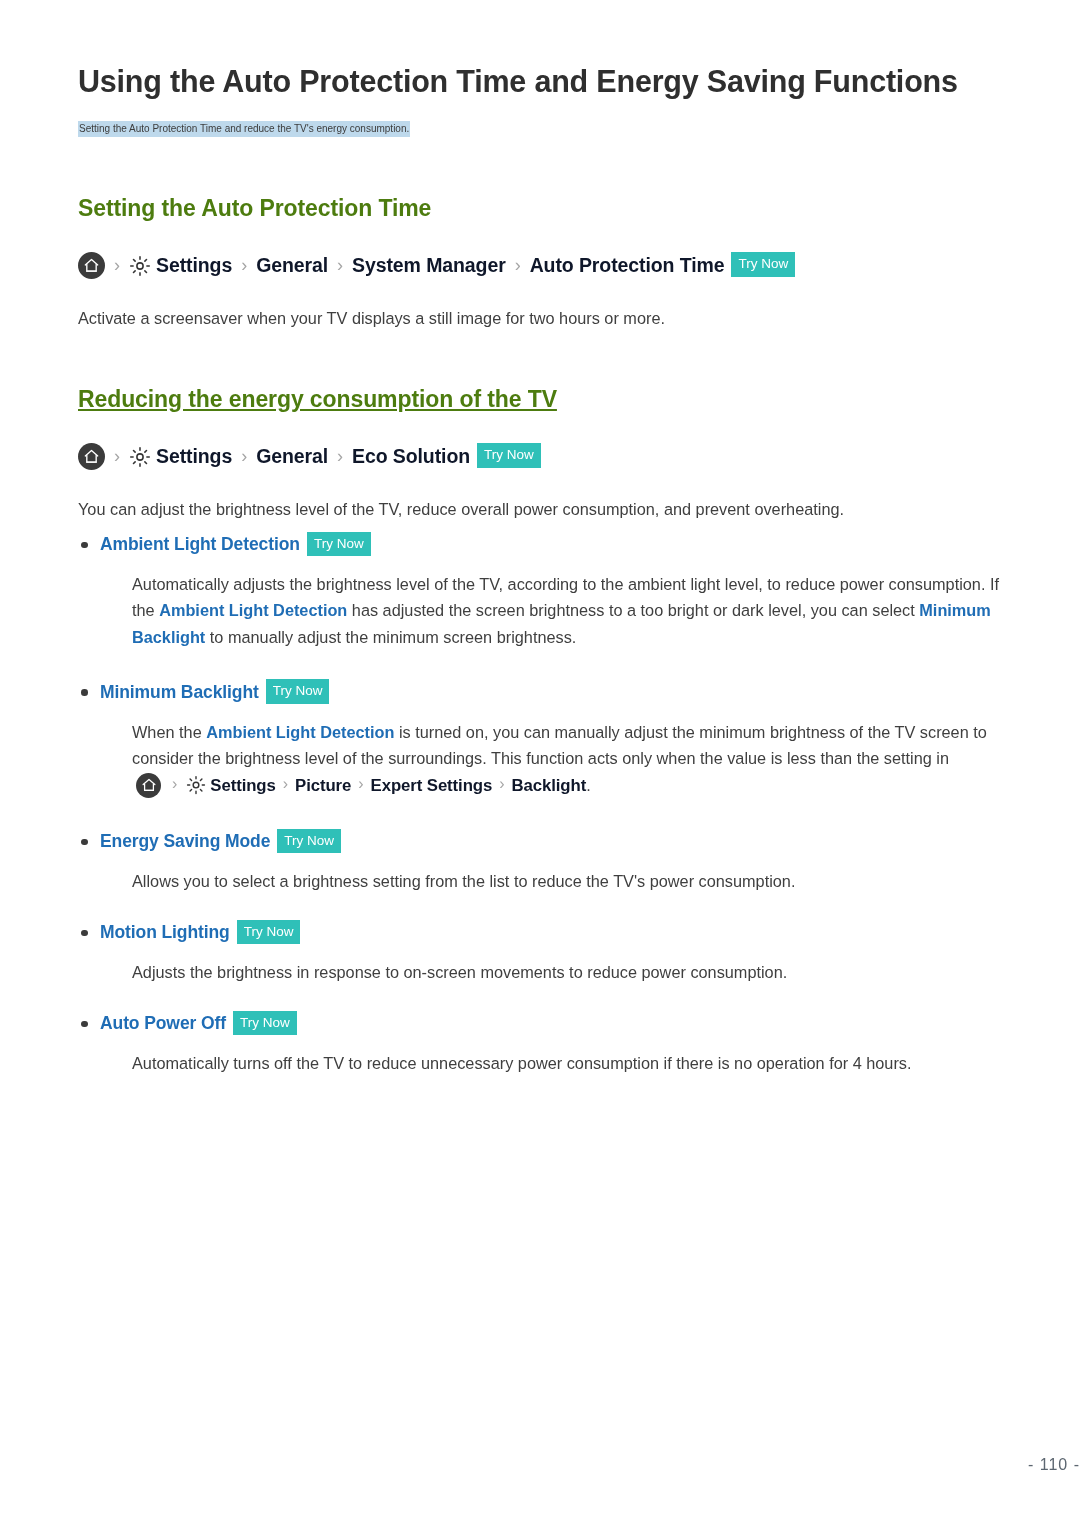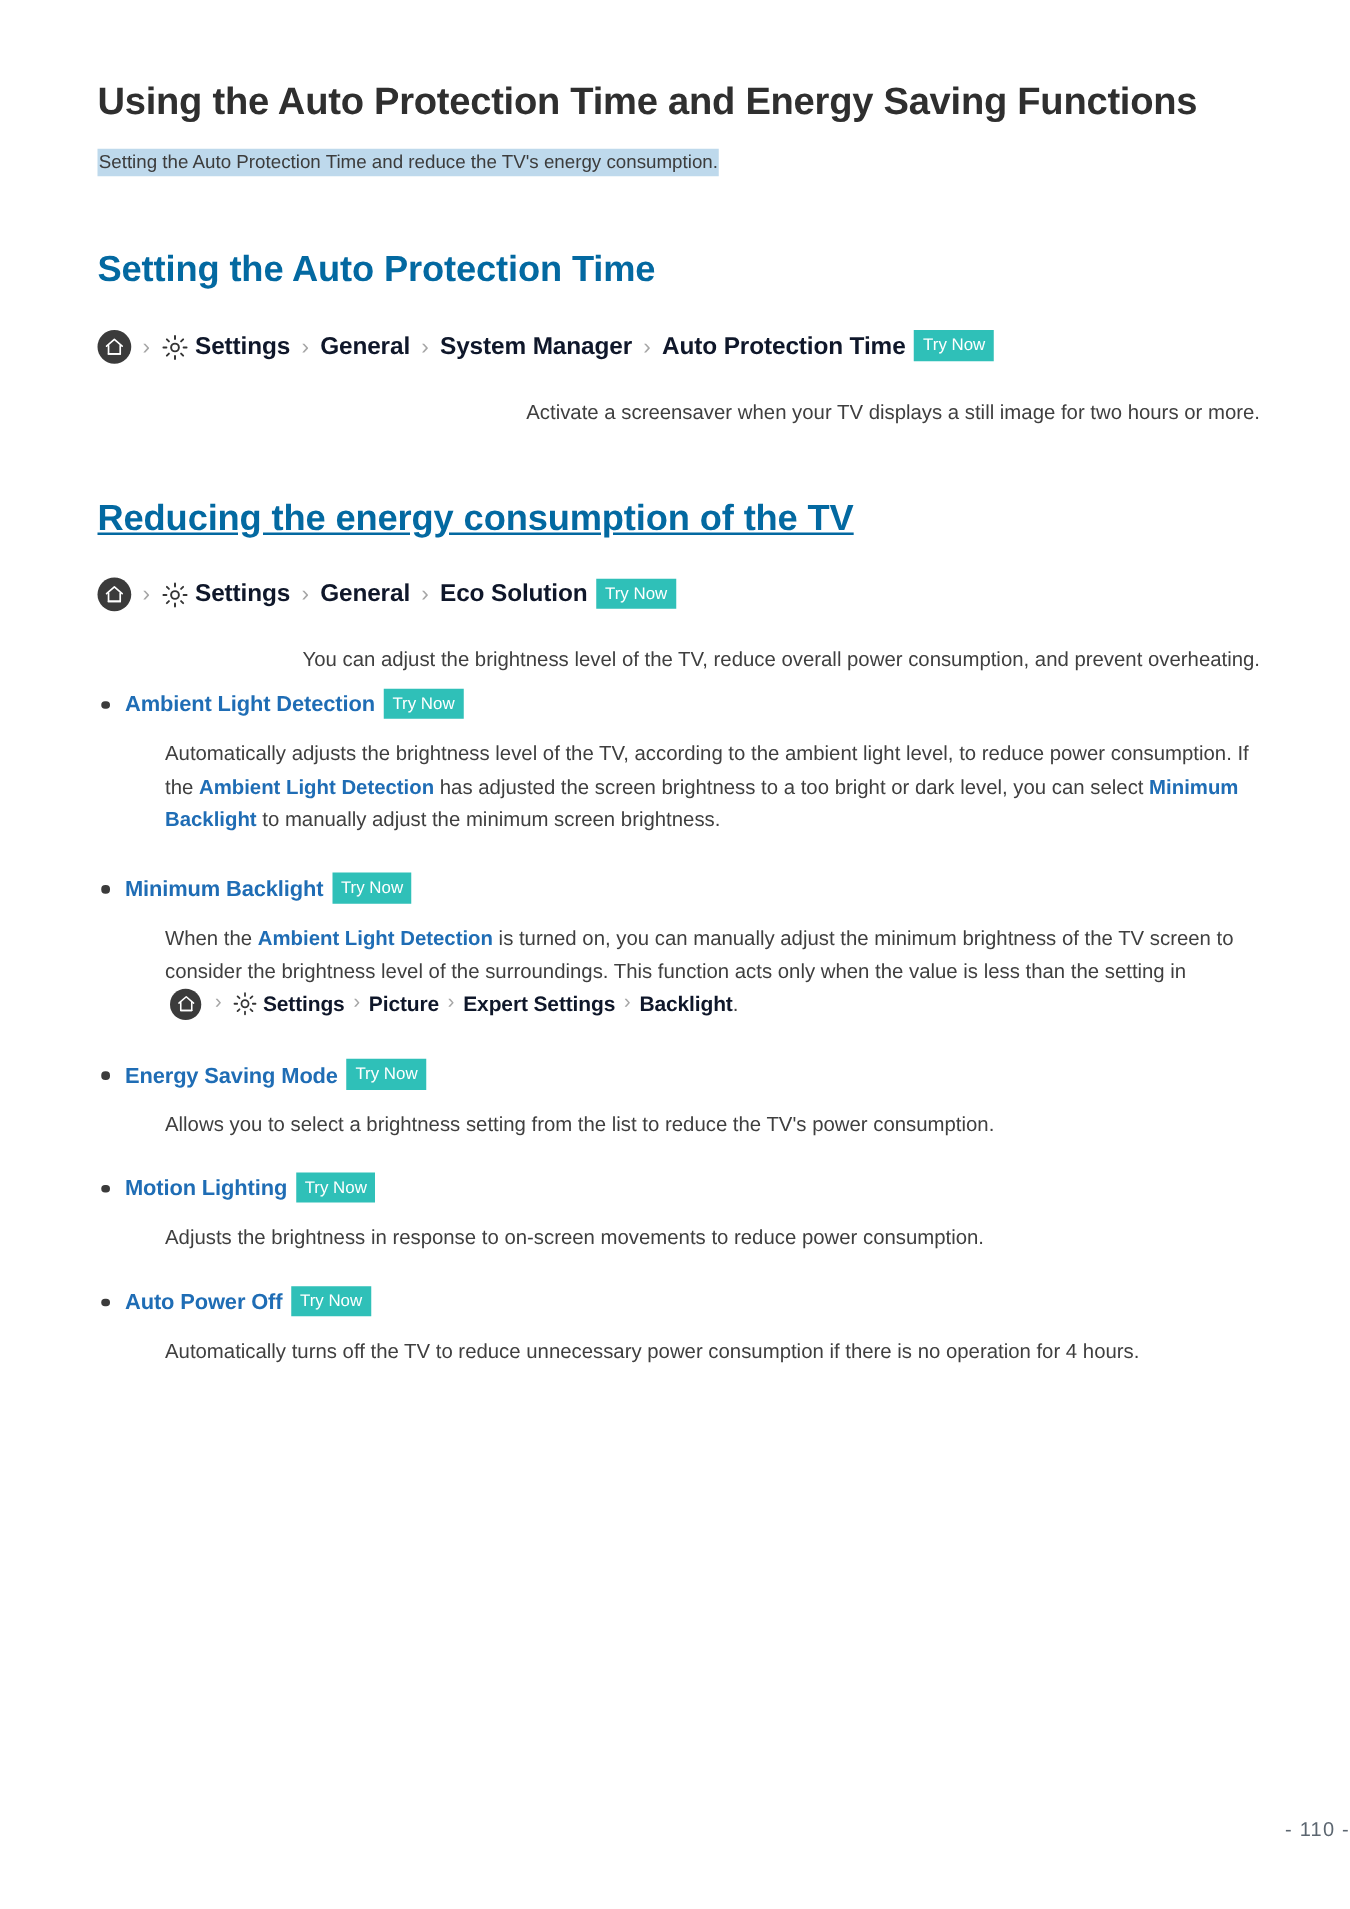--- a/index.html
+++ b/index.html
@@ -37,34 +37,34 @@
     letter-spacing: -0.2px;
     line-height: 1.25;
     margin: 0 0 18px 0;
     white-space: nowrap;
   }
   .subtitle-wrap {
     margin: 0 0 58px 0;
   }
   .subtitle {
     display: inline;
-    font-size: 15px;
+    font-size: 10px;
     color: #3c3c3c;
     background: #bed9ec;
     line-height: 1.55;
     padding: 2px 1px 3px 1px;
     box-decoration-break: clone;
     -webkit-box-decoration-break: clone;
   }
 
   
   .section-h {
-    font-size: 29px;
-    font-weight: bold;
-    color: #0369a1;
+    font-size: 23px;
+    font-weight: bold;
+    color: #4d7c0f;
     letter-spacing: -0.1px;
     margin: 0 0 30px 0;
     line-height: 1.2;
   }
   .section-h.second {
     margin-top: 54px;
     text-decoration: underline;
   }
 
   
@@ -129,21 +129,20 @@
     vertical-align: middle;
     transform: translateY(-1px);
   }
 
   
   p.body {
     font-size: 16.3px;
     color: #3f3f3f;
     line-height: 1.62;
     margin: 0 0 10px 0;
-    text-align: right;
   }
   .intro-para { margin-bottom: 34px; }
   .intro-para-2 { margin-bottom: 30px; }
 
   .link {
     color: #1f6db5;
     font-weight: bold;
   }
 
   

